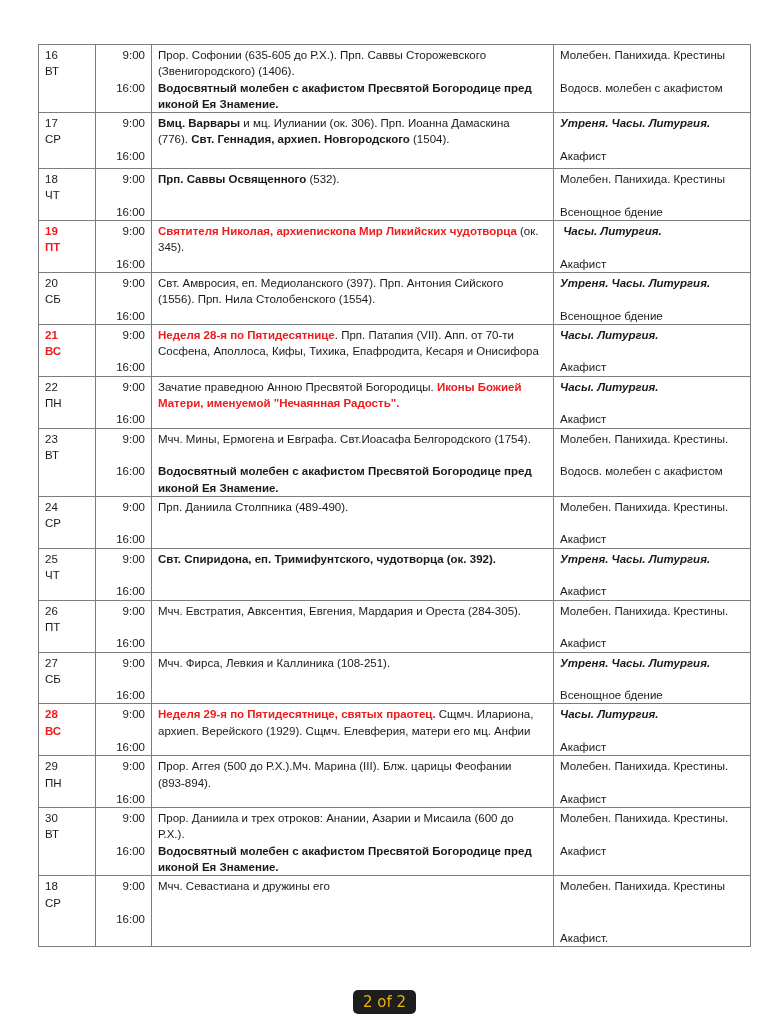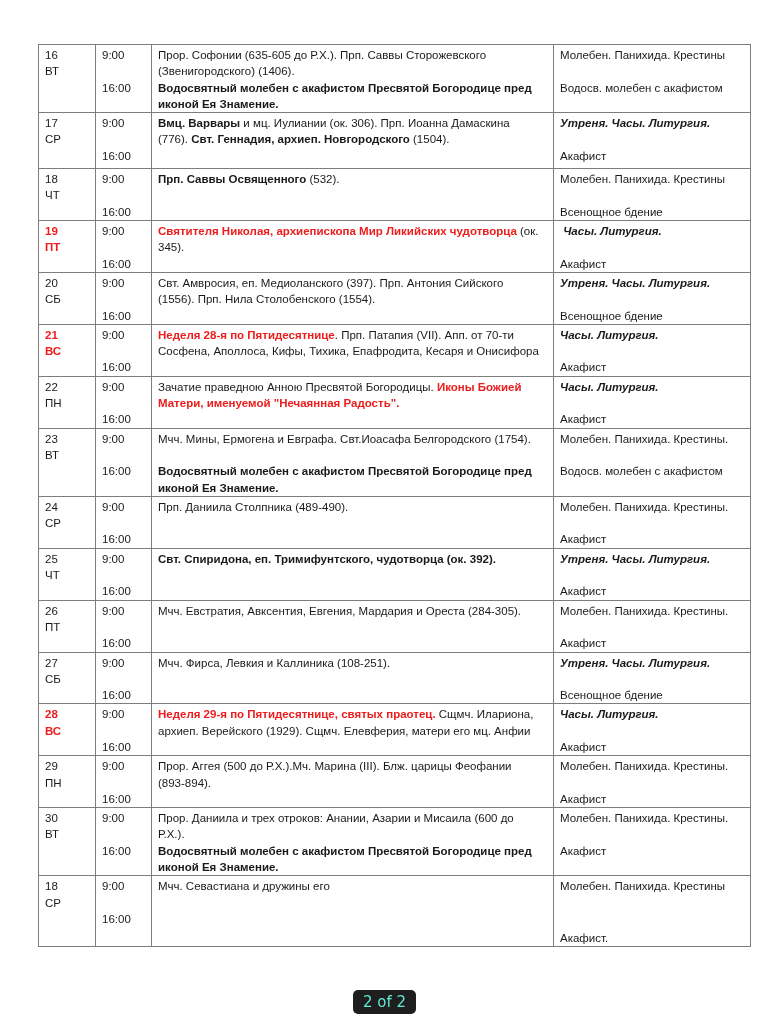--- a/index.html
+++ b/index.html
@@ -14,30 +14,30 @@
       border-collapse: collapse; table-layout: fixed;
     }
     table.sched td {
       border: 1px solid #7d7d7d; vertical-align: top;
       padding: 2px 6px 0 6px; line-height: 16.3px; overflow: hidden;
     }
     col.c-day { width: 57px; }
     col.c-time { width: 56px; }
     col.c-desc { width: 402px; }
     col.c-serv { width: 197px; }
-    td.time { padding-right: 14px; }
+    td.time { text-align: right; padding-right: 14px; }
     .red { color: #ee1c1c; font-weight: bold; }
     .red-day { color: #ee1c1c; font-weight: bold; }
     .b { font-weight: bold; }
     .bi { font-weight: bold; font-style: italic; }
     .gap { display: block; height: 16.3px; }
     .cell-line { display: block; }
     .page-badge {
       position: absolute; left: 353px; top: 990px; width: 63px; height: 24px;
-      background: #1e1e1e; color: #5eead4; border-radius: 5px;
+      background: #1e1e1e; color: #eab308; border-radius: 5px;
       font-family: "DejaVu Sans", sans-serif; font-size: 15px;
       display: flex; align-items: center; justify-content: center;
     }
   </style>
 </head>
 <body>
 
 <div class="page">
   <table class="sched">
     <colgroup>

